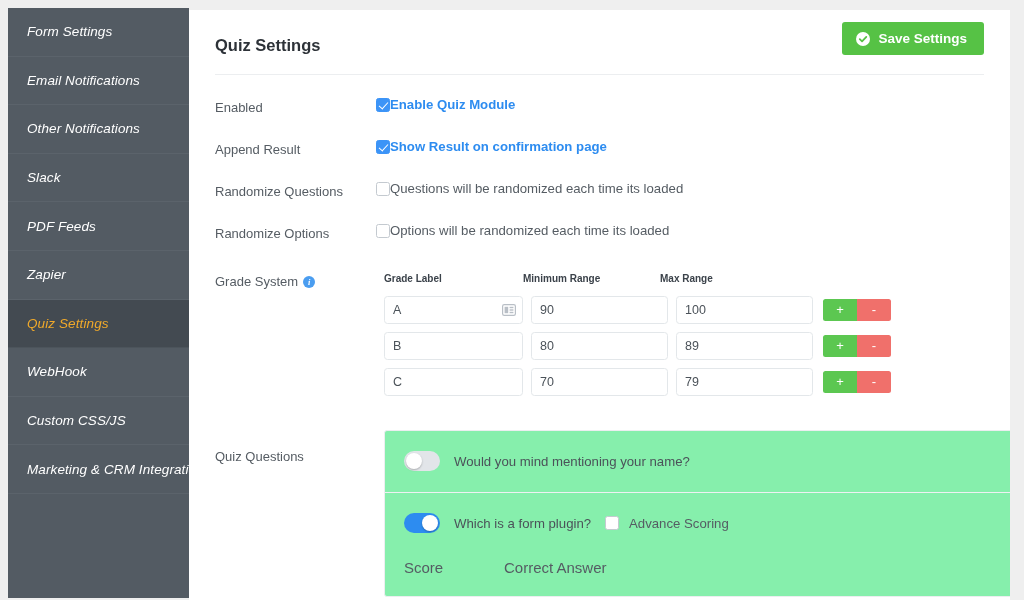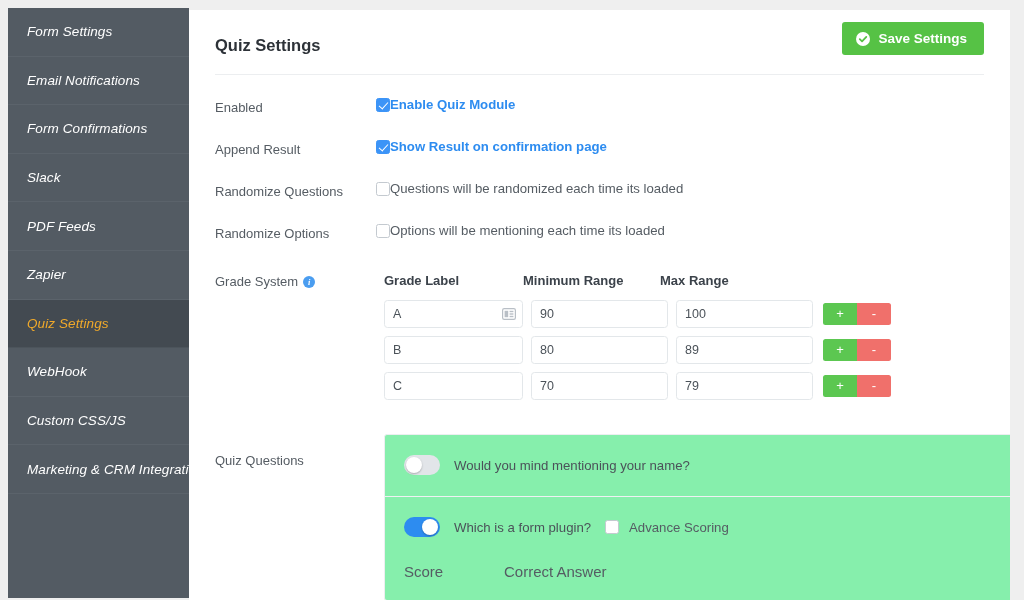--- a/index.html
+++ b/index.html
@@ -147,21 +147,21 @@
     font-family: "Liberation Serif", serif;
   }
   
   .grade-wrap { padding-left: 8px; }
   .grade-head {
     display: flex;
     margin-bottom: 12px;
     padding-top: 2px;
   }
   .grade-head div {
-    font-size: 13px;
+    font-size: 10px;
     font-weight: bold;
     color: #3b424a;
   }
   .col1 { width: 139px; flex: 0 0 139px; }
   .col2 { width: 137px; flex: 0 0 137px; }
   .col3 { width: 137px; flex: 0 0 137px; }
   .grade-row {
     display: flex;
     align-items: center;
     margin-bottom: 8px;
@@ -262,21 +262,21 @@
 <div class="app">
 
   <nav class="sidebar" id="sidebar">
       <div class="side-item">
         <span>Form Settings</span>
       </div>
       <div class="side-item">
         <span>Email Notifications</span>
       </div>
       <div class="side-item">
-        <span>Form Confirmations</span>
+        <span>Other Notifications</span>
       </div>
       <div class="side-item">
         <span>Slack</span>
       </div>
       <div class="side-item">
         <span>PDF Feeds</span>
       </div>
       <div class="side-item">
         <span>Zapier</span>
       </div>
@@ -339,21 +339,21 @@
             <span class="cb-label">Questions will be randomized each time its loaded</span>
           </div>
         </div>
       </div>
 
       <div class="row">
         <div class="row-label">Randomize Options</div>
         <div class="row-field">
           <div class="cbline">
             <span class="cbox"></span>
-            <span class="cb-label">Options will be mentioning each time its loaded</span>
+            <span class="cb-label">Options will be randomized each time its loaded</span>
           </div>
         </div>
       </div>
 
       <div class="row" style="padding-top:28px;">
         <div class="row-label">
           <span>Grade System</span><span class="info-icon">i</span>
         </div>
         <div class="row-field">
           <div class="grade-wrap">

